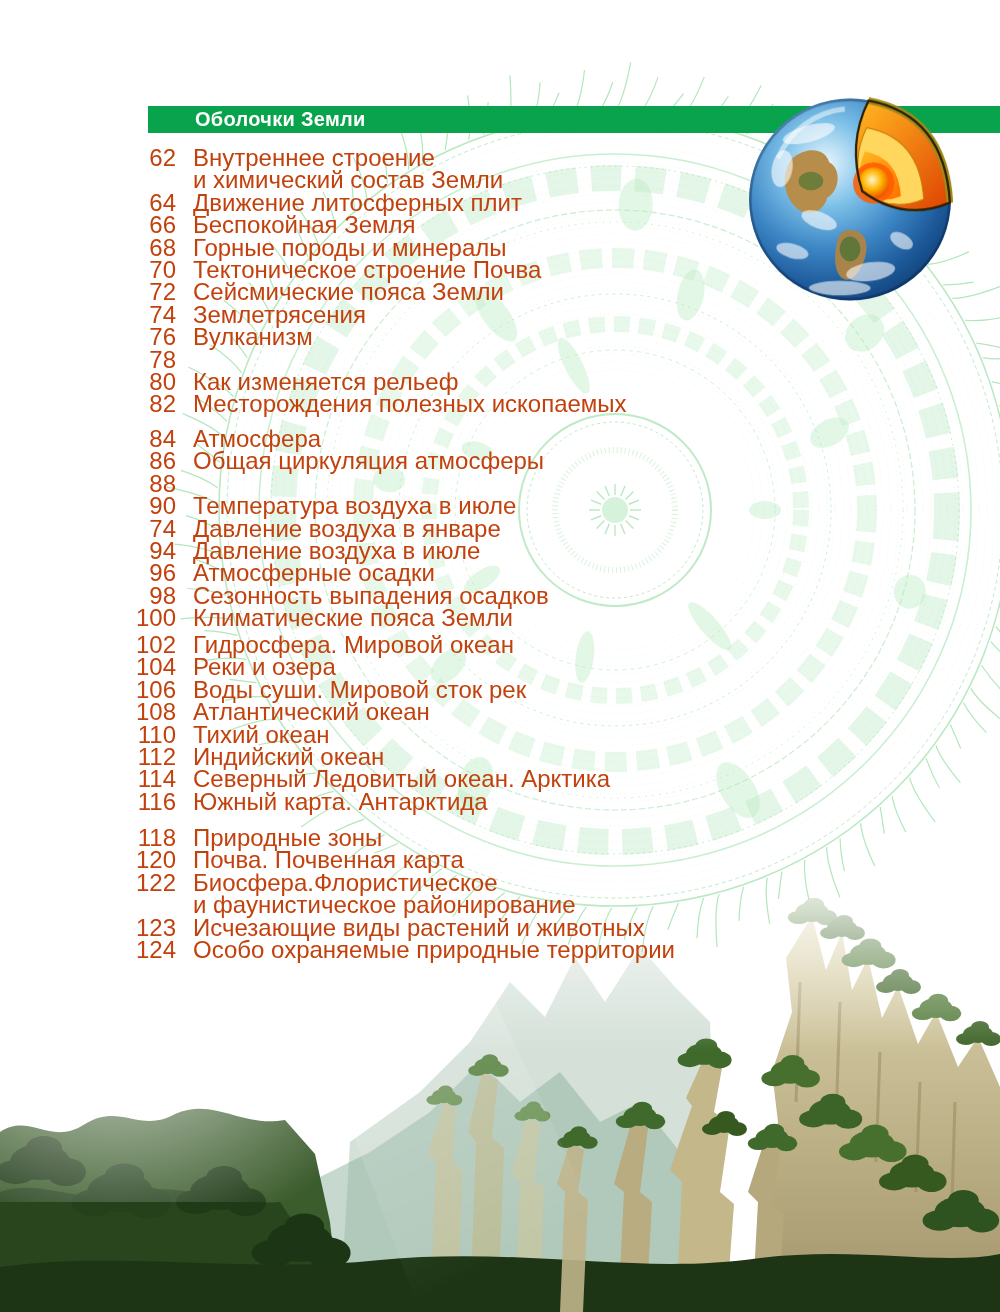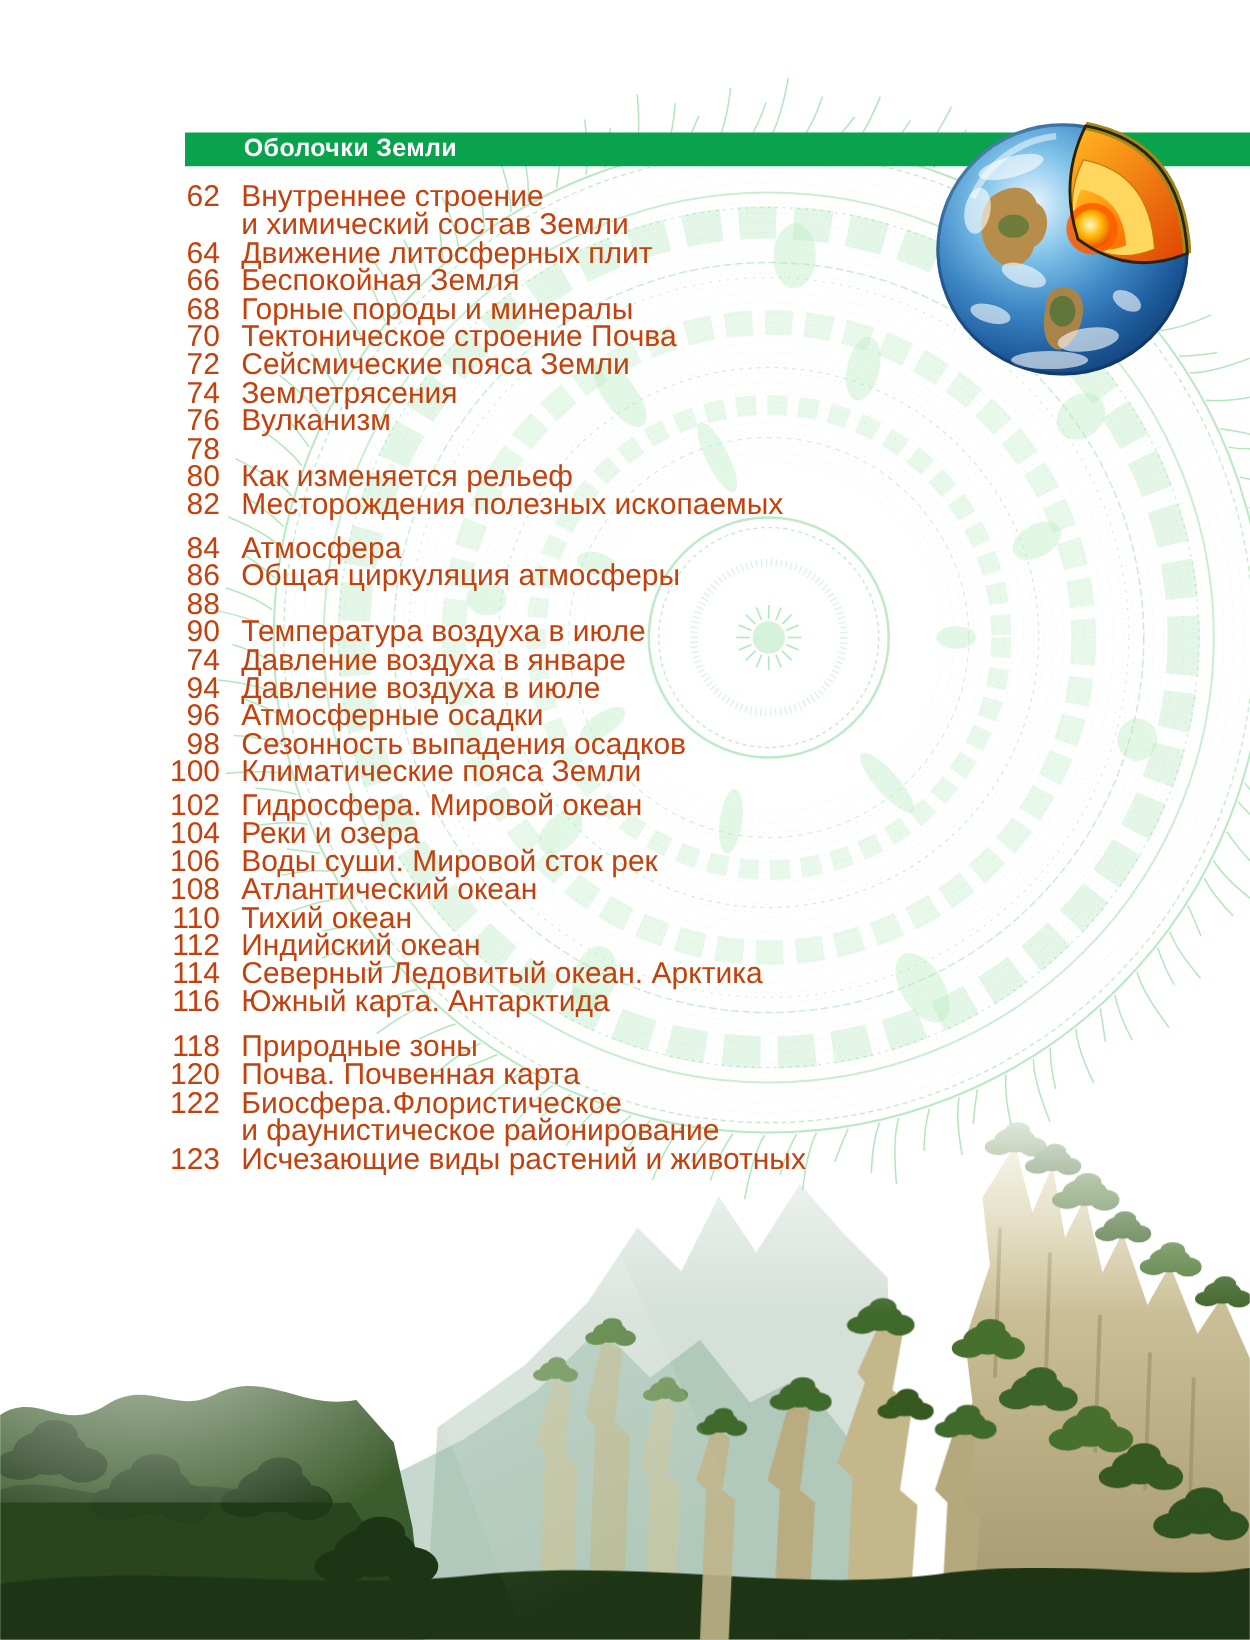--- a/index.html
+++ b/index.html
@@ -500,13 +500,17 @@
       <span class="tt">Биосфера.Флористическое</span>
     </div>
   <div class="row">
       <span class="pg"></span>
       <span class="tt">и фаунистическое районирование</span>
     </div>
   <div class="row">
       <span class="pg">123</span>
       <span class="tt">Исчезающие виды растений и животных</span>
     </div>
+  <div class="row">
+      <span class="pg">124</span>
+      <span class="tt">Особо охраняемые природные территории</span>
+    </div>
 </div>
 
 </body></html>

